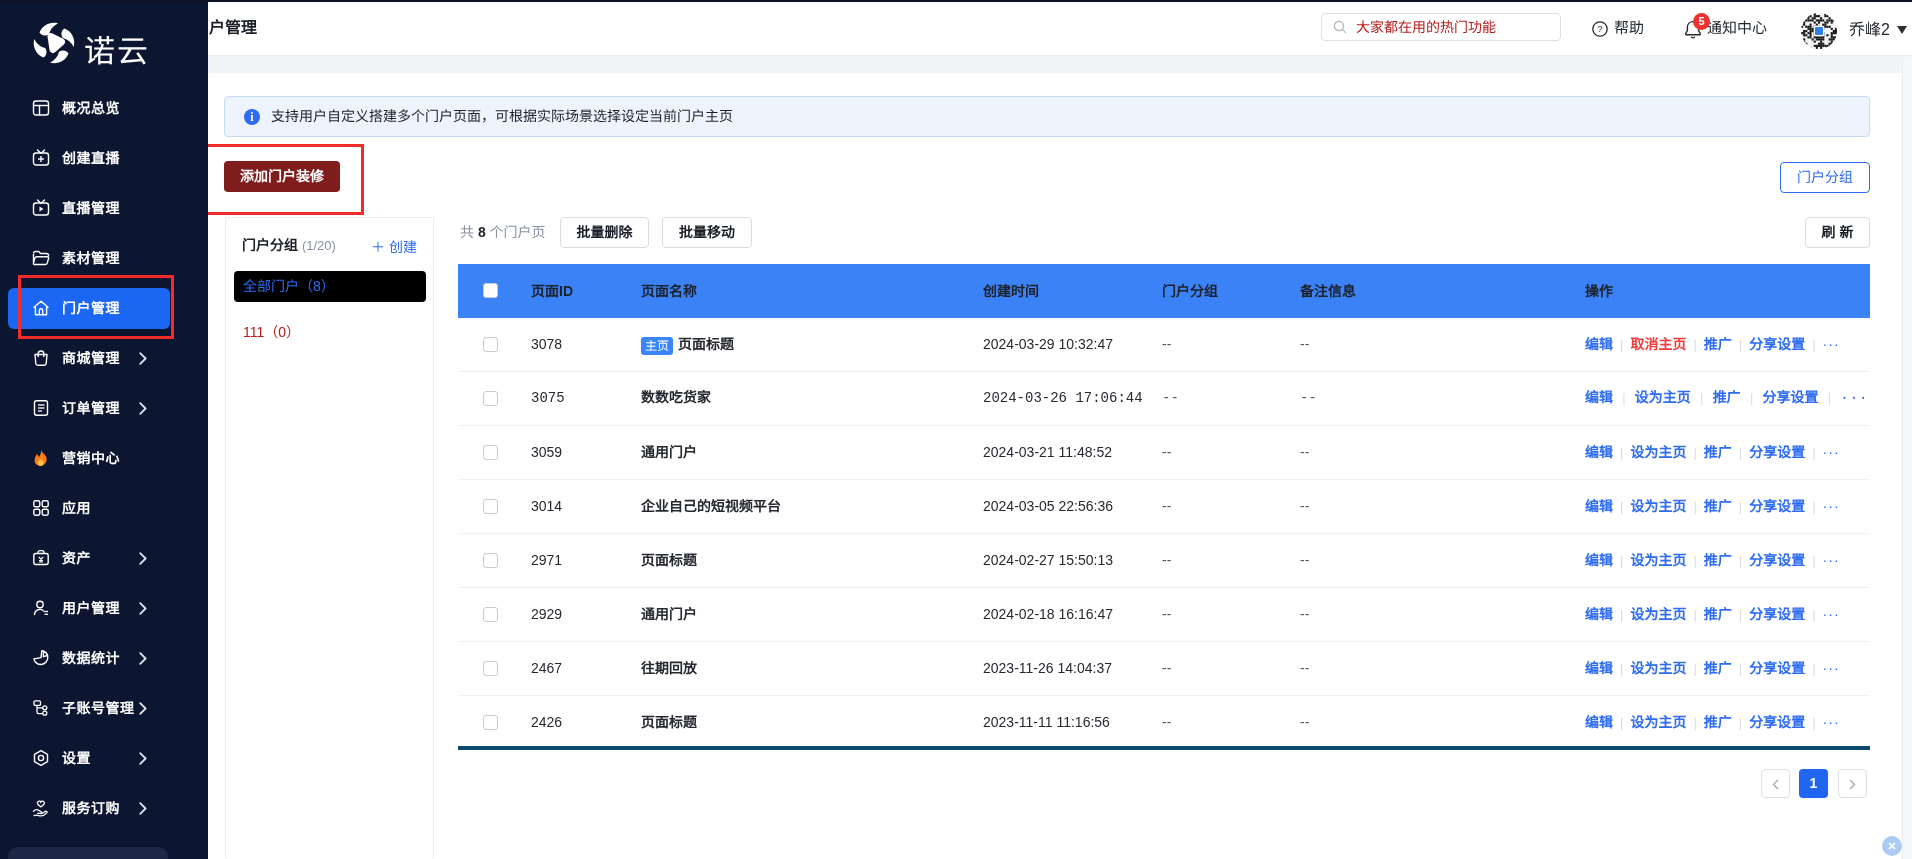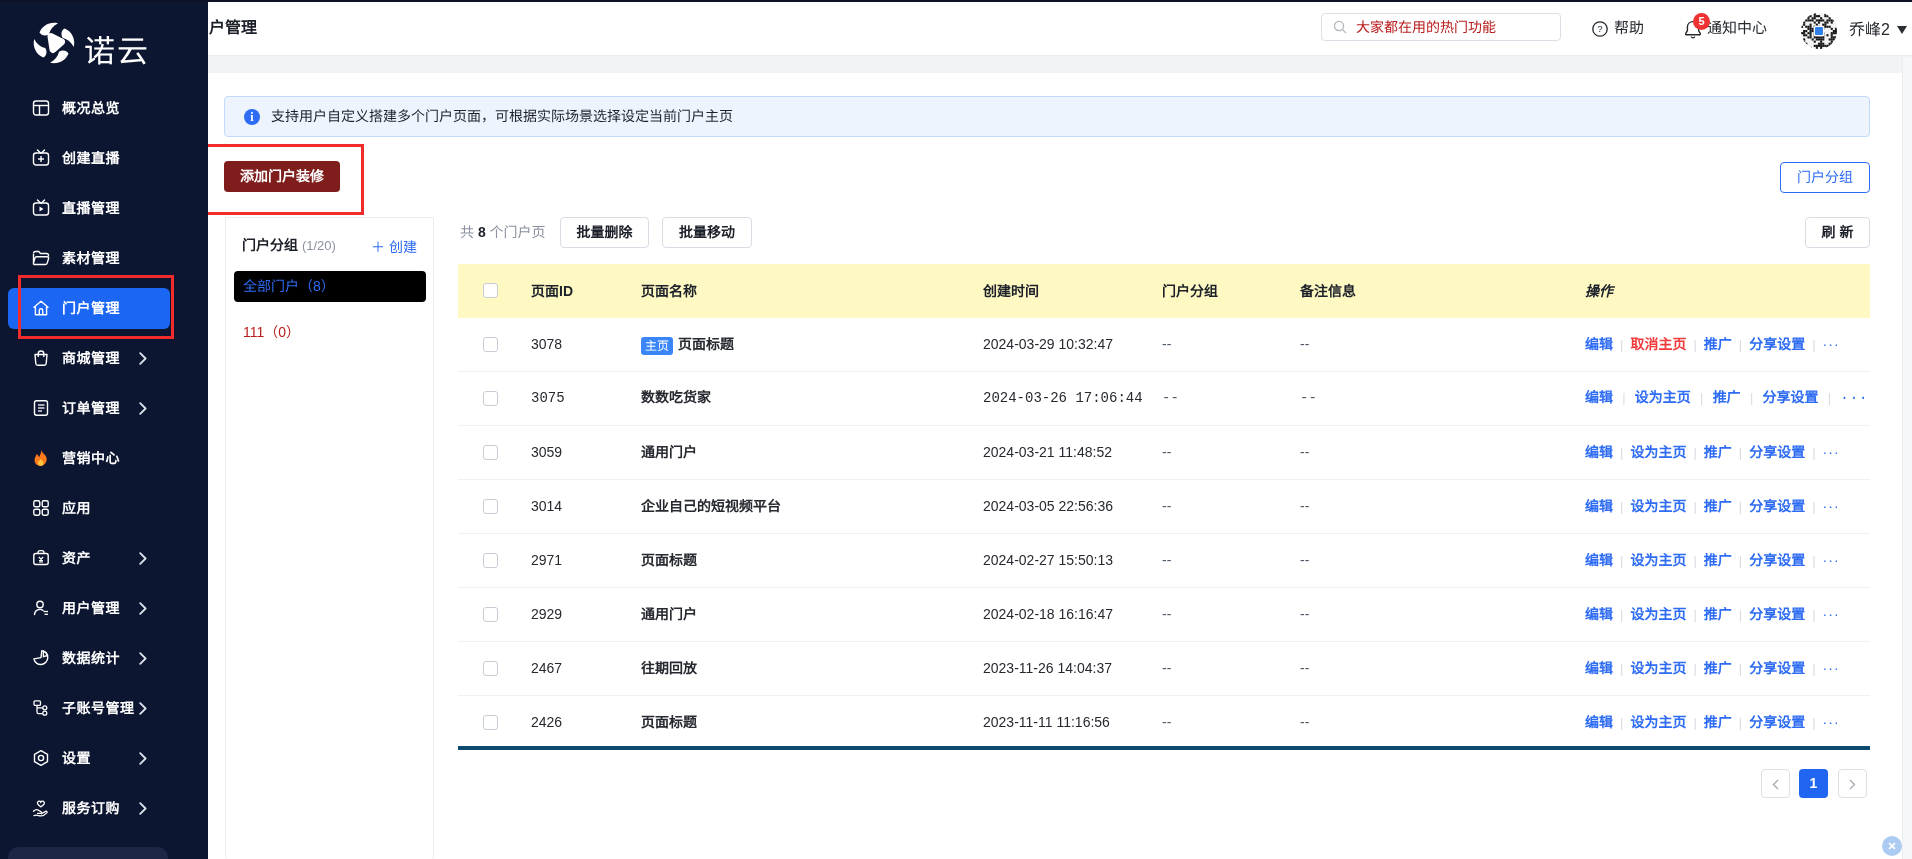--- a/index.html
+++ b/index.html
@@ -60,28 +60,28 @@
 
   
   .toolbar-count { position:absolute; left:268px; top:144px; height:31px; line-height:31px; color:#8a919f; font-size:14px; }
   .toolbar-count b { color:#1d2129; font-weight:700; }
   .btn-plain { position:absolute; top:144px; height:31px; border:1px solid #d8dce3; border-radius:4px; background:#fff; text-align:center; line-height:29px; font-size:14px; color:#1d2129; font-weight:700; }
   .bdel { left:368px; width:89px; }
   .bmov { left:470px; width:90px; }
   .brefresh { left:1613px; width:65px; }
 
   
-  .thead { position:absolute; left:266px; top:191px; width:1412px; height:54px; background:#fef9c3; }
+  .thead { position:absolute; left:266px; top:191px; width:1412px; height:54px; background:#3b82f6; }
   .th { position:absolute; top:0; line-height:54px; font-weight:700; color:#1d2129; font-size:14px; }
   .trow { position:absolute; left:266px; width:1412px; height:54px; border-bottom:1px solid #f0f1f4; }
   .trow:last-of-type { border-bottom:4px solid #0c4a6e; }
   .td { position:absolute; top:0; line-height:53px; color:#26292f; font-size:14px; }
   .cb { position:absolute; left:25px; top:19px; width:15px; height:15px; border:1px solid #c9ccd4; border-radius:3px; background:#fff; }
   .thead .cb { top:19px; }
-  .c-id { left:73px; } .c-name { left:183px; font-weight:700; } .c-time { left:525px; } .c-group { left:704px; } .c-note { left:842px; } .c-op { left:1127px;font-style:italic; }
+  .c-id { left:73px; } .c-name { left:183px; font-weight:700; } .c-time { left:525px; } .c-group { left:704px; } .c-note { left:842px; } .c-op { left:1127px; }
   .tag { display:inline-block; background:#3a86f8; color:#fff; font-size:12px; font-weight:400; border-radius:3px; height:18px; line-height:18px; padding:0 4px; margin-right:5px; position:relative; top:1px; }
   .ops { position:absolute; left:1127px; top:0; line-height:53px; font-size:14px; color:#2e6cf3; white-space:nowrap; }
   .ops .sep { color:#d8dce2; padding:0 7px; font-size:13px; }
   .ops .red { color:#f23c3c; font-weight:700; }
   .ops b { font-weight:700; }
   .ops .more { letter-spacing:1px; }
 
   
   .pgbtn { position:absolute; top:696px; width:29px; height:29px; border:1px solid #dcdfe5; border-radius:4px; background:#fff; color:#9aa0a8; text-align:center; line-height:27px; font-size:13px; }
   .pg-prev { left:1569px; } .pg-next { left:1646px; }

